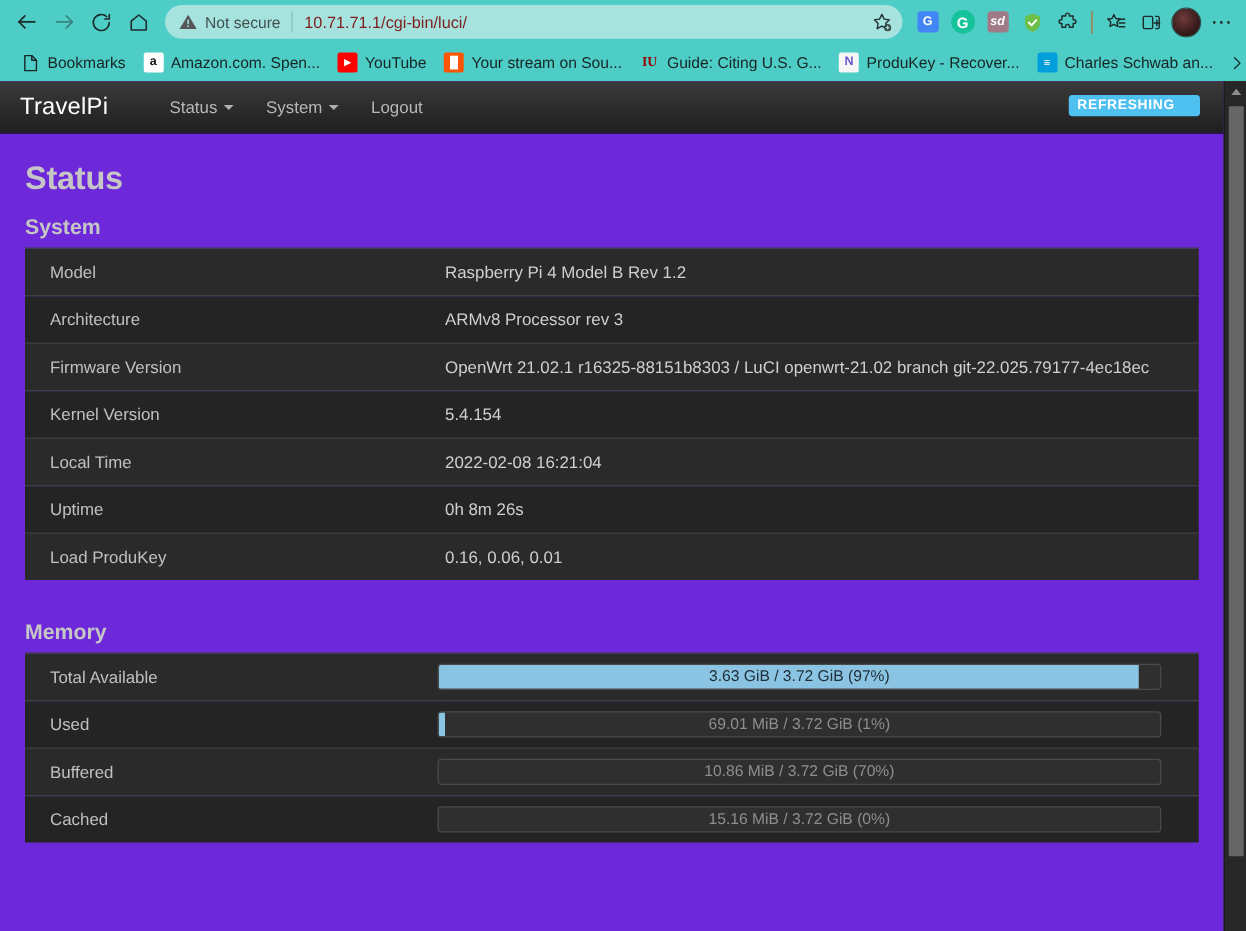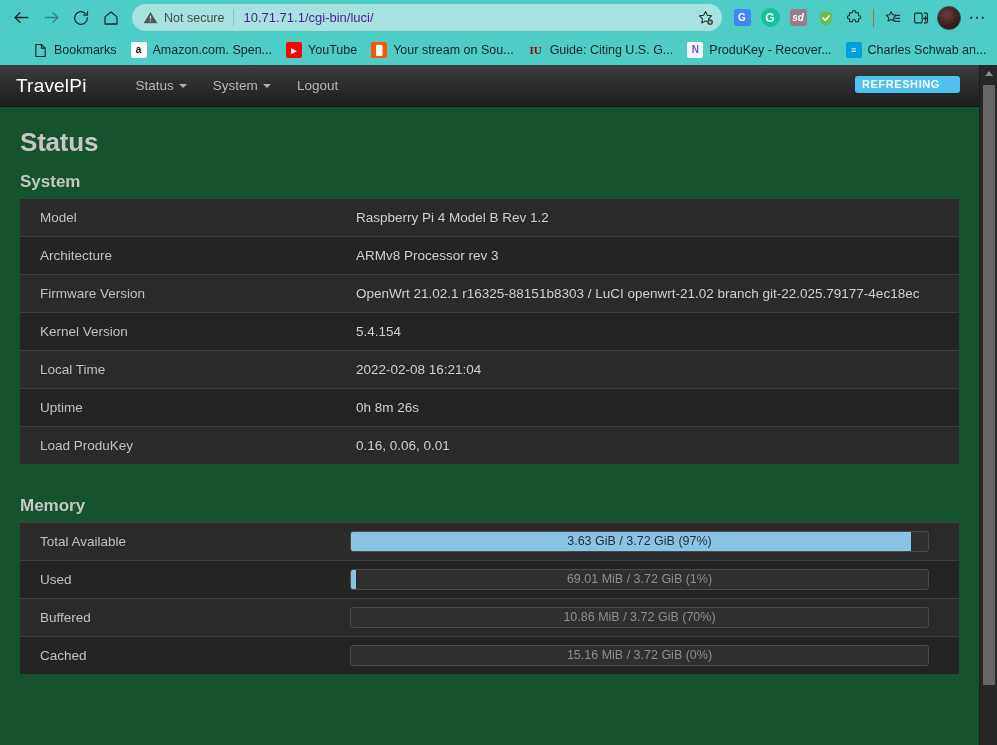--- a/index.html
+++ b/index.html
@@ -54,21 +54,21 @@
     white-space: nowrap;
   }
   #omnibox-sep {
     width: 1px; height: 17px;
     background: #7ec3bd;
     margin: 0 9px;
     flex: 0 0 auto;
   }
   #url-text {
     font-size: 13px;
-    color: #4c1d95;
+    color: #7f1d1d;
     white-space: nowrap;
     overflow: hidden;
     flex: 1 1 auto;
   }
   #bookmark-star {
     width: 26px; height: 24px;
     display: flex; align-items: center; justify-content: center;
     flex: 0 0 auto;
   }
 
@@ -98,21 +98,21 @@
     background: radial-gradient(circle at 40% 35%, #6d3b3b 0%, #3a1c1c 60%, #241010 100%);
     border: 1px solid #2f4f4c;
     flex: 0 0 auto;
   }
 
   
   #bookmarks-bar {
     height: 30px;
     display: flex;
     align-items: center;
-    padding: 0 25px;
+    padding: 0 9px;
     gap: 0;
     overflow: hidden;
   }
   .bm {
     display: flex;
     align-items: center;
     gap: 6px;
     padding: 3px 7px;
     border-radius: 4px;
     flex: 0 0 auto;
@@ -145,21 +145,21 @@
   #page-viewport {
     position: relative;
     width: 997px;
     height: 680px;
     background: #262626;
     overflow: hidden;
   }
   #page-content {
     width: 979px;
     height: 680px;
-    background: #14532d;
+    background: #6d28d9;
     overflow: hidden;
     position: relative;
   }
 
   
   #luci-navbar {
     height: 42px;
     background: linear-gradient(to bottom, #3b3b3b 0%, #2e2e2e 45%, #1f1f1f 100%);
     border-bottom: 1px solid #111;
     display: flex;

